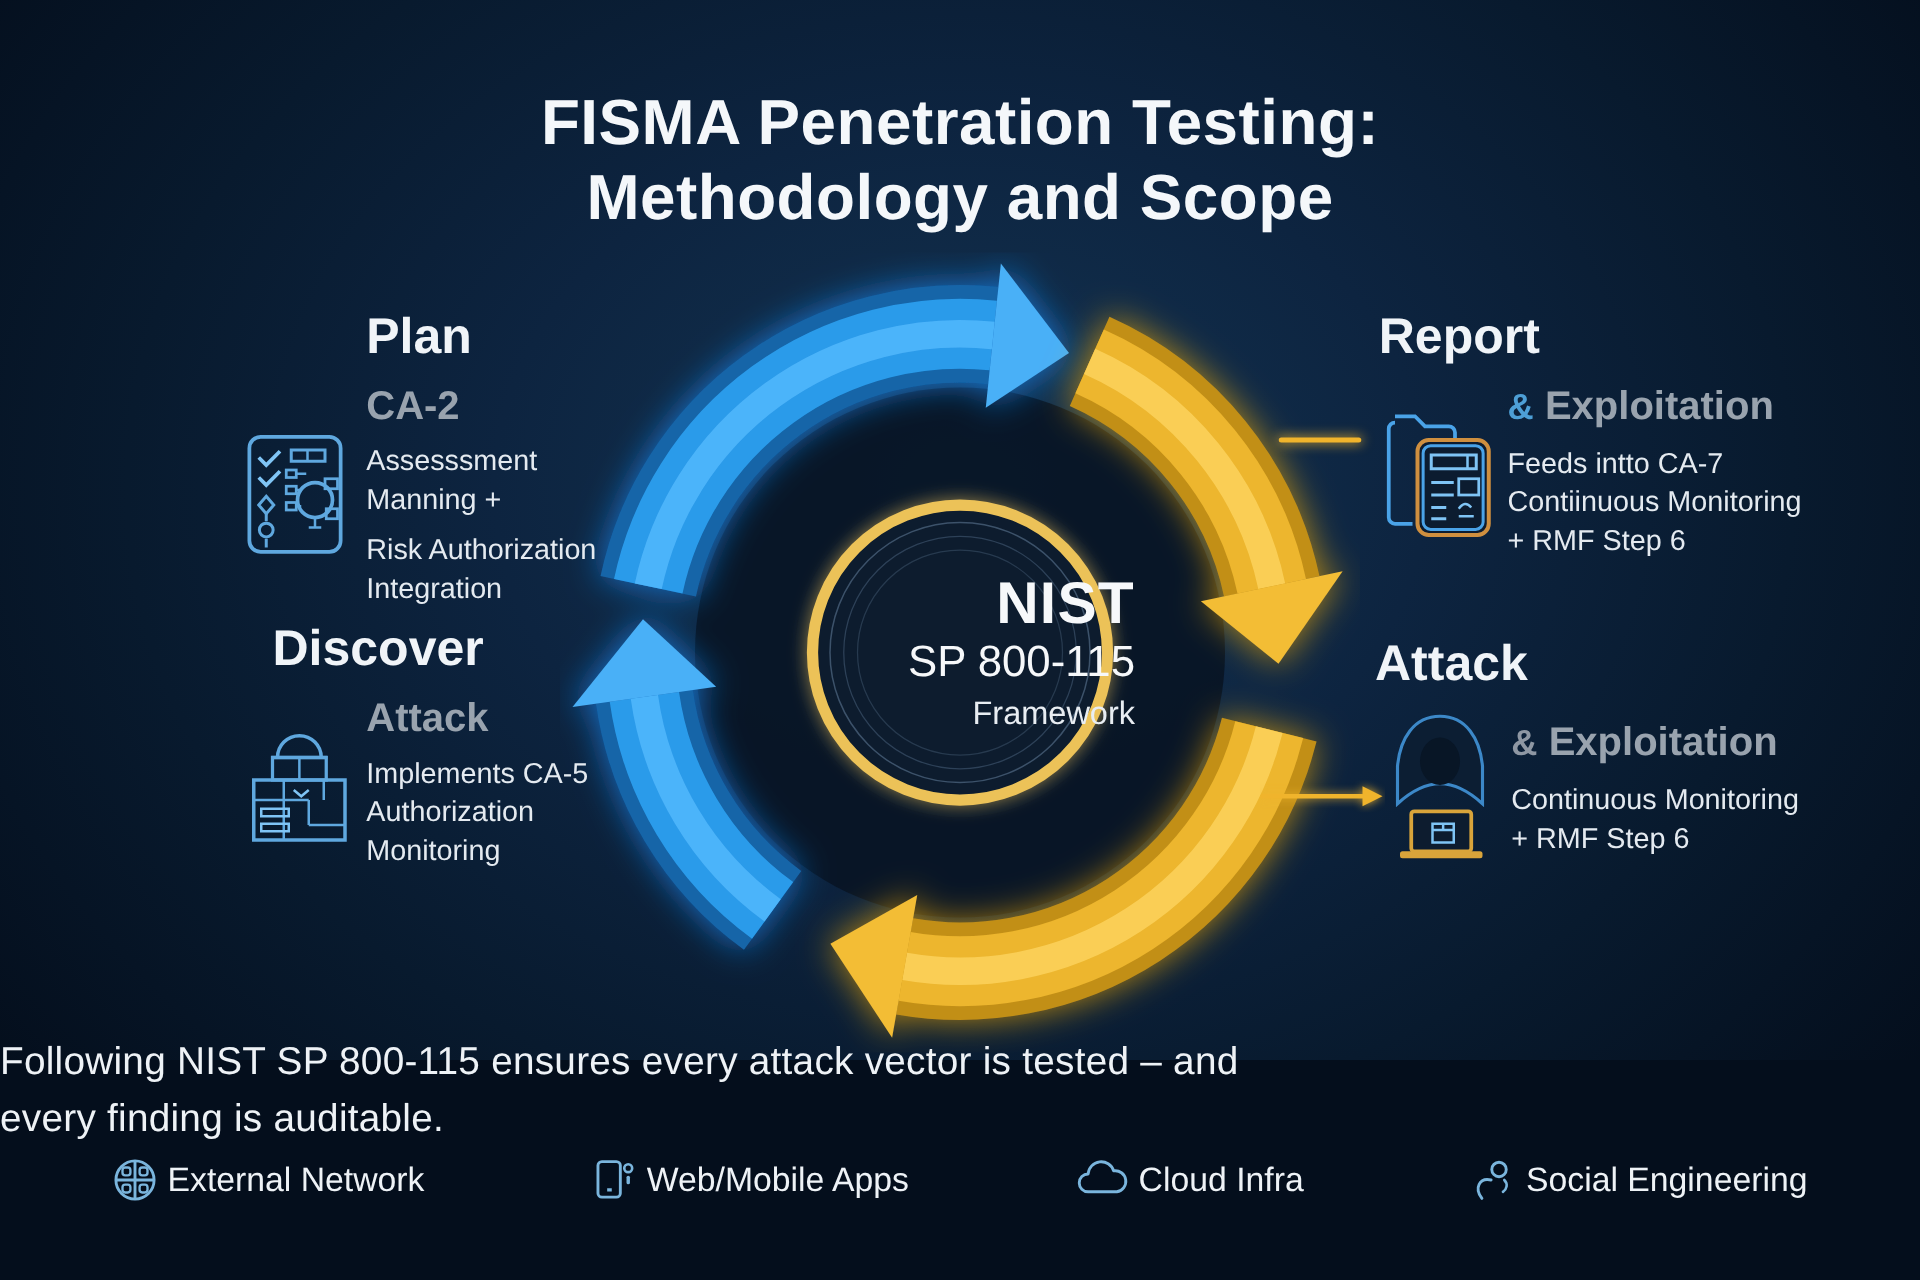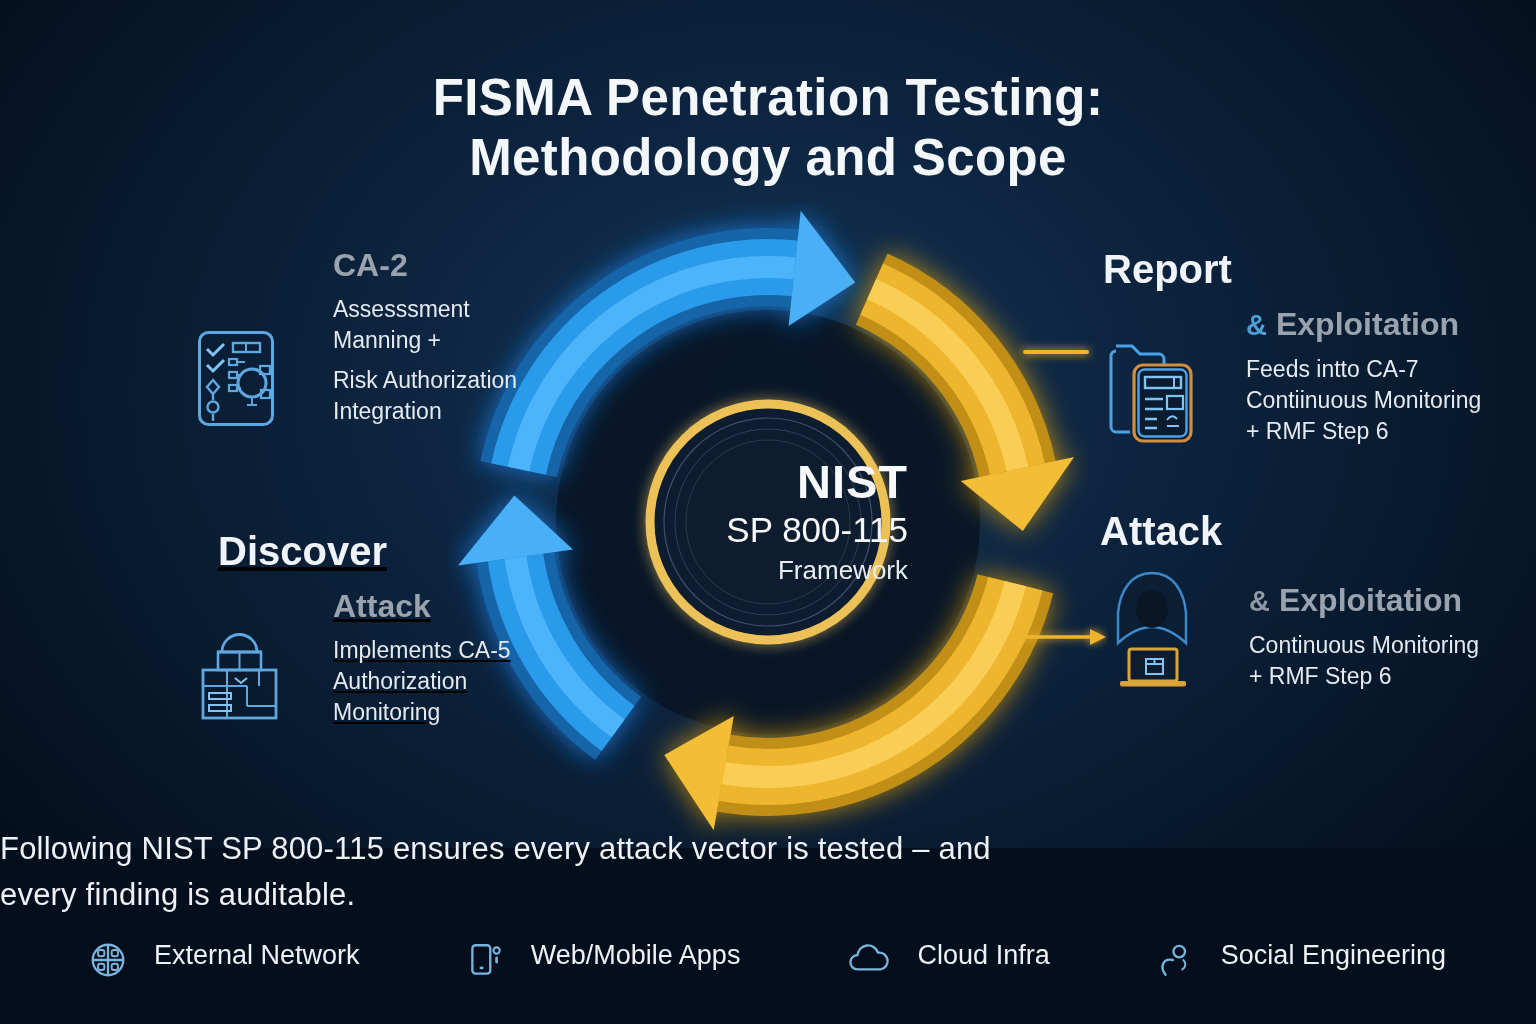--- a/index.html
+++ b/index.html
@@ -16,47 +16,47 @@
 
   
   .center-label{position:absolute;left:628px;top:456px;width:280px;text-align:right;color:#f6f8fa;}
   .center-l1{font-size:47px;font-weight:700;line-height:52px;letter-spacing:1px;}
   .center-l2{font-size:35px;font-weight:400;line-height:44px;}
   .center-l3{font-size:26px;font-weight:400;line-height:36px;color:#e8edf2;}
 
   
   .phase{position:absolute;}
   .phase h2{margin:0 0 13px 0;font-size:40px;font-weight:700;color:#f0f4f8;line-height:46px;}
-  .phase-row{display:flex;align-items:flex-end;gap:40px;}
+  .phase-row{display:flex;align-items:center;}
   .ptext{display:flex;flex-direction:column;}
   .sub{font-size:32px;font-weight:700;color:var(--muted-text,#99a3ae);line-height:38px;margin-bottom:10px;}
   .amp-blue{color:var(--amp-blue,#4d9fd6);font-size:29px;font-weight:700;margin-right:9px;}
   .amp-gray{color:#8e97a3;font-size:29px;font-weight:700;margin-right:9px;}
   .bodytext{font-size:23px;color:var(--body-text,#e4eaf0);line-height:31px;}
   .gap-top{margin-top:9px;}
   .phase-plan{left:197px;top:246px;}
   .phase-plan h2{margin-left:96px;}
   .phase-report{left:1103px;top:246px;}
-  .phase-discover{left:197px;top:528px;text-decoration:underline;}
+  .phase-discover{left:197px;top:496px;}
   .phase-discover h2{margin-left:21px;}
   .phase-attack{left:1100px;top:508px;}
   .icon-col{flex:0 0 auto;}
 
   
   .report-connector{position:absolute;left:1023px;top:350px;width:66px;height:4px;border-radius:2px;
     background:var(--gold-arc,#f0b42c);box-shadow:0 0 9px 1px rgba(240,180,44,.8);}
   .attack-connector{position:absolute;left:1008px;top:624px;width:100px;height:26px;}
 
   
   .footnote{position:absolute;top:826px;left:0;width:100%;text-align:left;
     color:#eef2f6;font-size:31px;font-weight:500;line-height:46px;letter-spacing:.2px;}
 
   
   .legend{position:absolute;left:88px;right:90px;top:924px;display:flex;justify-content:space-between;align-items:center;}
-  .legend-item{display:flex;gap:26px;color:#eef2f6;font-size:27px;font-weight:500;margin-top:16px;}
+  .legend-item{display:flex;align-items:center;gap:6px;color:#eef2f6;font-size:27px;font-weight:500;}
   .licon{flex:0 0 auto;display:block;}
 </style>
 </head>
 <body>
 
 <div class="canvas">
 
   <header class="title">
     <div>FISMA Penetration Testing:</div>
     <div>Methodology and Scope</div>
@@ -114,20 +114,21 @@
     <div class="center-l3">Framework</div>
   </div>
 
   <div class="report-connector"></div>
   <svg class="attack-connector" viewBox="0 0 100 26">
     <line x1="2" y1="13" x2="82" y2="13" stroke="var(--gold-arc,#f0b42c)" stroke-width="3.5" stroke-linecap="round" style="filter:drop-shadow(0 0 4px rgba(240,180,44,.9))"></line>
     <path d="M82 5 L 98 13 L 82 21 Z" fill="var(--gold-arc,#f0b42c)" style="filter:drop-shadow(0 0 4px rgba(240,180,44,.9))"></path>
   </svg>
 
   <section class="phase phase-plan">
+    <h2>Plan</h2>
     <div class="phase-row">
       <svg class="icon-col" width="78" height="97" viewBox="0 0 78 97" style="margin-right:18px">
         <rect x="2.5" y="2.5" width="73" height="92" rx="9" fill="none" stroke="var(--icon-blue,#5fa8df)" stroke-width="3"></rect>
         <path d="M10 19 l6 6 11 -11" fill="none" stroke="#7fc4f5" stroke-width="3"></path>
         <path d="M10 35 l6 6 11 -11" fill="none" stroke="#7fc4f5" stroke-width="3"></path>
         <path d="M16 50 l6 7 -6 7 -6 -7 z" fill="none" stroke="var(--icon-blue,#5fa8df)" stroke-width="2.4"></path>
         <path d="M16 64 v6 M16 84 v7" stroke="var(--icon-blue,#5fa8df)" stroke-width="2.4" fill="none"></path>
         <circle cx="16" cy="77" r="5.5" fill="none" stroke="var(--icon-blue,#5fa8df)" stroke-width="2.4"></circle>
         <rect x="36" y="13" width="27" height="9" fill="none" stroke="var(--icon-blue,#5fa8df)" stroke-width="2.4"></rect>
         <line x1="49" y1="13" x2="49" y2="22" stroke="var(--icon-blue,#5fa8df)" stroke-width="2"></line>

